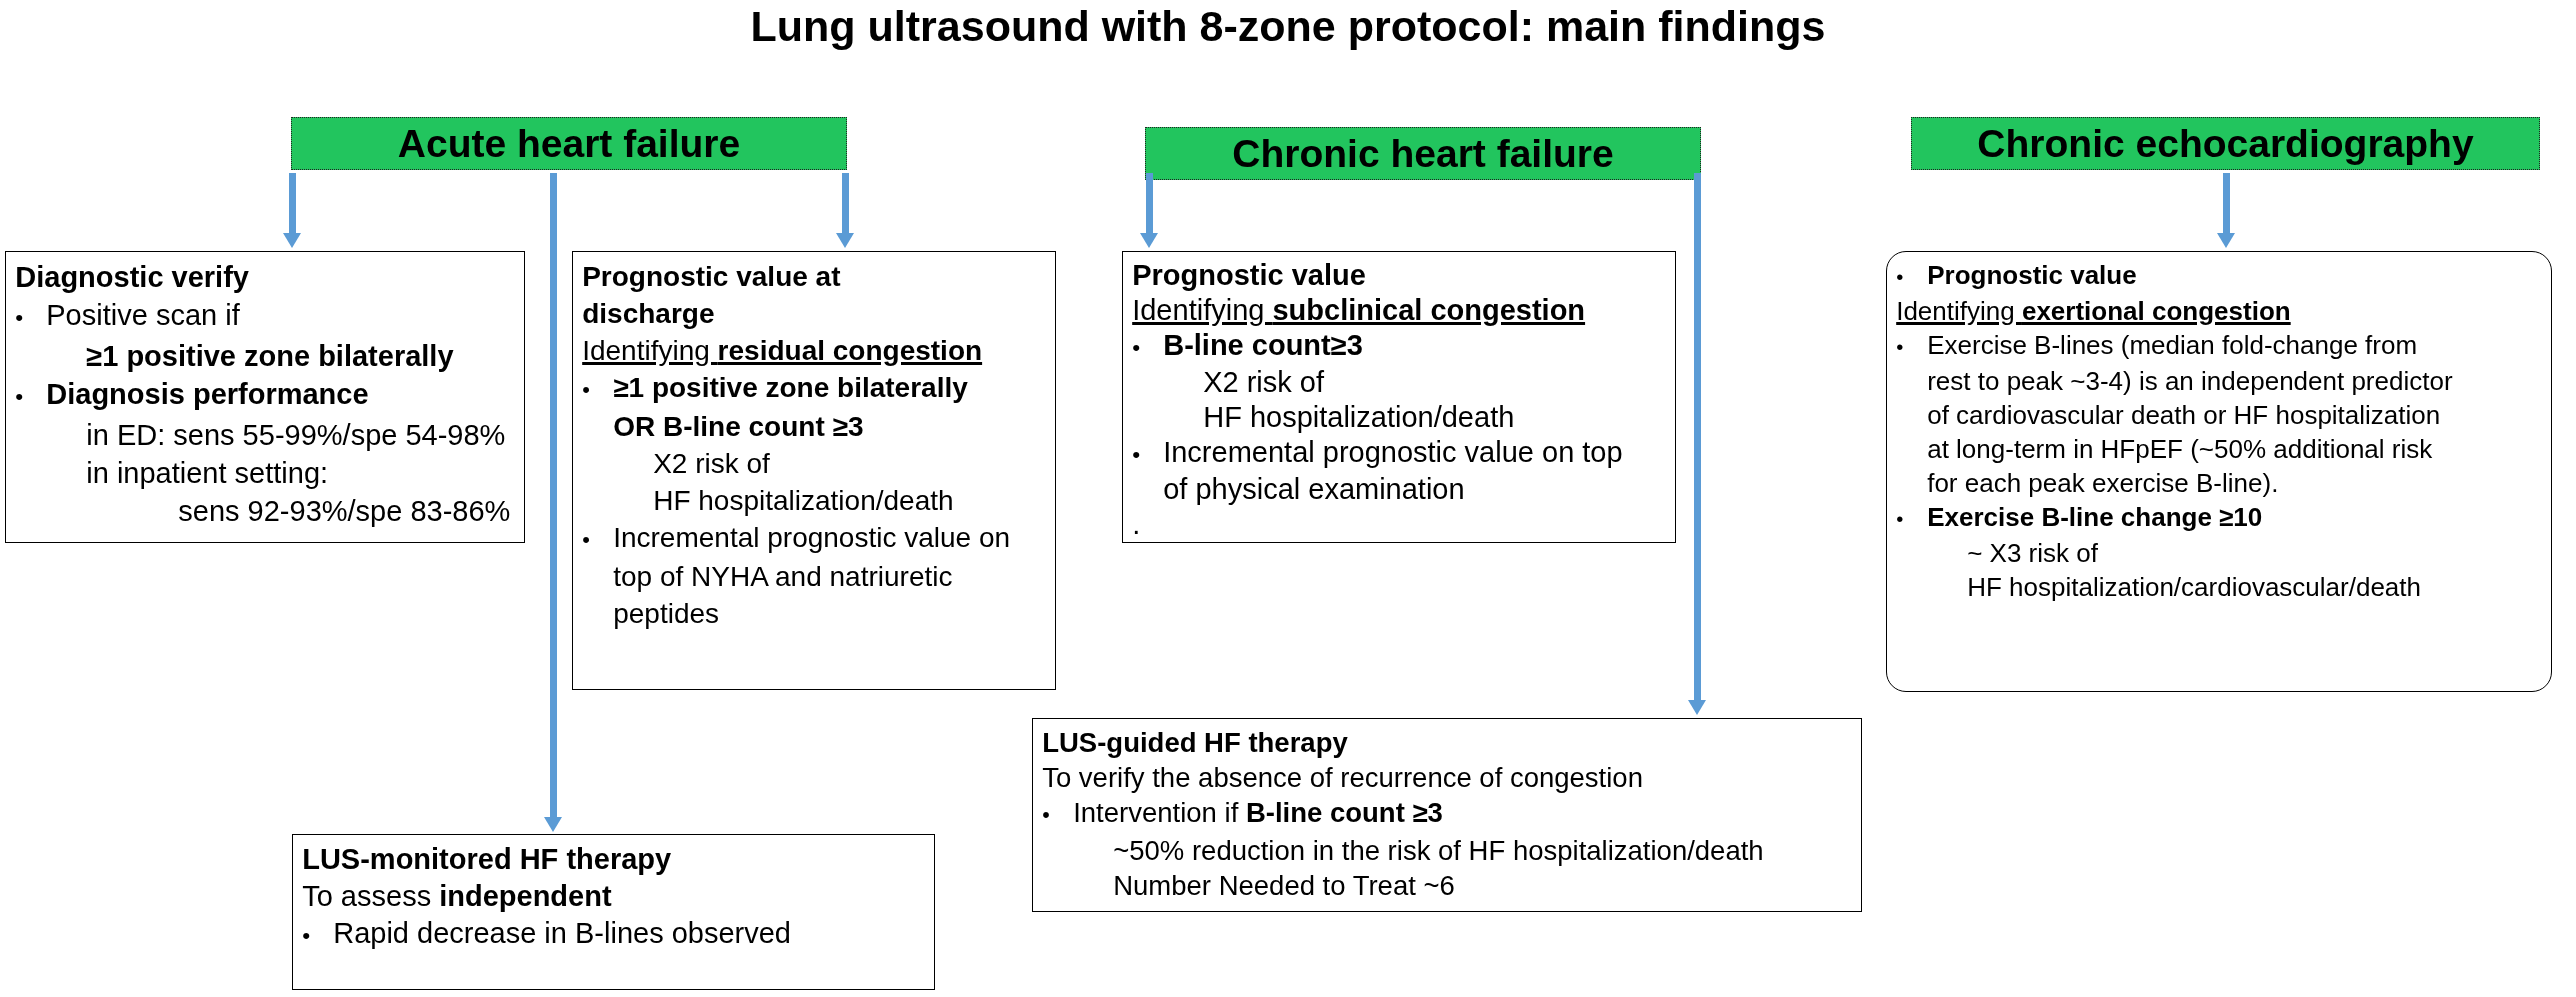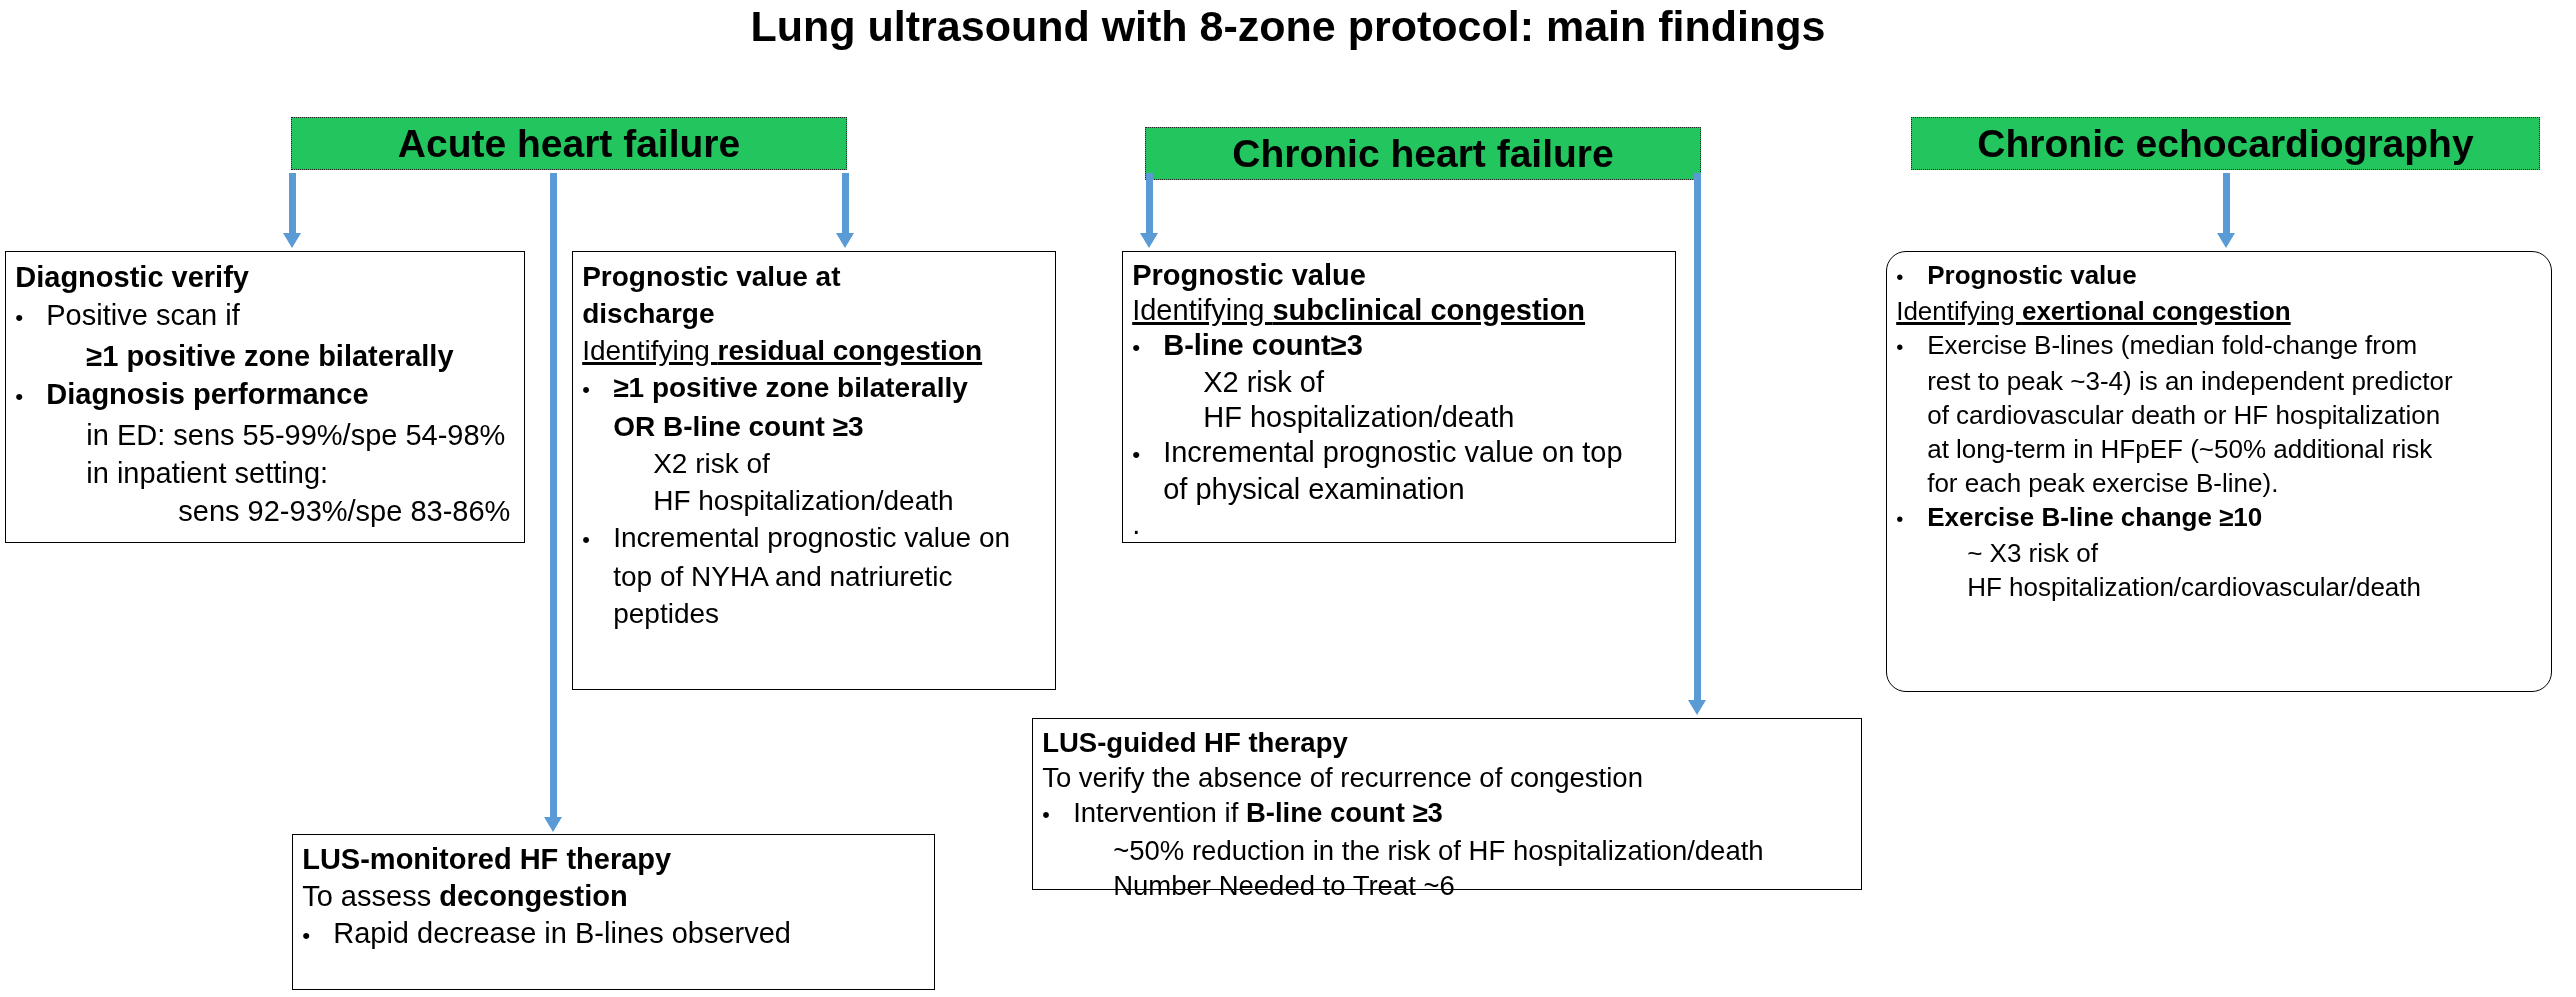--- a/index.html
+++ b/index.html
@@ -27,21 +27,21 @@
     position: absolute; background: #fff;
     border: 1.7px solid var(--border-color);
     padding: 5.7px 9.2px;
   }
   .box .line { white-space: nowrap; line-height: var(--lh, 37px); }
   #box-diagnostic { left: 5.1px;    top: 251px;  width: 520px;  height: 292px; font-size: 29px; --lh: 38px; }
   #box-prog-discharge { left: 572px; top: 251px; width: 484px; height: 439px; font-size: 28px; --lh: 37px; }
   #box-prog-chronic { left: 1122px; top: 251px; width: 554px; height: 292px; font-size: 29px; --lh: 35px; }
   #box-prog-exercise { left: 1886px; top: 251px; width: 666px; height: 441px; font-size: 26px; border-radius: 20px; --lh: 34px; }
   #box-lus-monitored { left: 292px; top: 834px; width: 643px; height: 156px; font-size: 29px; --lh: 37px; }
-  #box-lus-guided { left: 1032px; top: 718px; width: 830px; height: 172px; font-size: 27.5px; --lh: 35px; }
+  #box-lus-guided { left: 1032px; top: 718px; width: 830px; height: 194px; font-size: 27.5px; --lh: 35px; }
 
   .b { font-weight: bold; }
   .u { text-decoration: underline; text-decoration-thickness: 2.9px; }
   .bullet { display: inline-block; width: 31px; font-size: 0.78em; }
   .ind-1 { padding-left: 31px; }
   .ind-2 { padding-left: 71px; }
   .ind-3 { padding-left: 163px; }
 
   .arrow { position: absolute; width: 23px; }
   .arrow .shaft {
@@ -134,21 +134,21 @@
       <div class="line ind-1"><span class="">rest to peak ~3-4) is an independent predictor</span></div>
       <div class="line ind-1"><span class="">of cardiovascular death or HF hospitalization</span></div>
       <div class="line ind-1"><span class="">at long-term in HFpEF (~50% additional risk</span></div>
       <div class="line ind-1"><span class="">for each peak exercise B-line).</span></div>
       <div class="line"><span class="bullet">•</span><span class="b ">Exercise B-line change ≥10</span></div>
       <div class="line ind-2"><span class="">~ X3 risk of</span></div>
       <div class="line ind-2"><span class="">HF hospitalization/cardiovascular/death</span></div>
     </div>
   <div class="box" id="box-lus-monitored">
       <div class="line"><span class="b ">LUS-monitored HF therapy</span></div>
-      <div class="line"><span class="">To assess </span><span class="b ">decongestion</span></div>
+      <div class="line"><span class="">To assess </span><span class="b ">independent</span></div>
       <div class="line"><span class="bullet">•</span><span class="">Rapid decrease in B-lines observed</span></div>
     </div>
   <div class="box" id="box-lus-guided">
       <div class="line"><span class="b ">LUS-guided HF therapy</span></div>
       <div class="line"><span class="">To verify the absence of recurrence of congestion</span></div>
       <div class="line"><span class="bullet">•</span><span class="">Intervention if </span><span class="b ">B-line count ≥3</span></div>
       <div class="line ind-2"><span class="">~50% reduction in the risk of HF hospitalization/death</span></div>
       <div class="line ind-2"><span class="">Number Needed to Treat ~6</span></div>
     </div>
 

